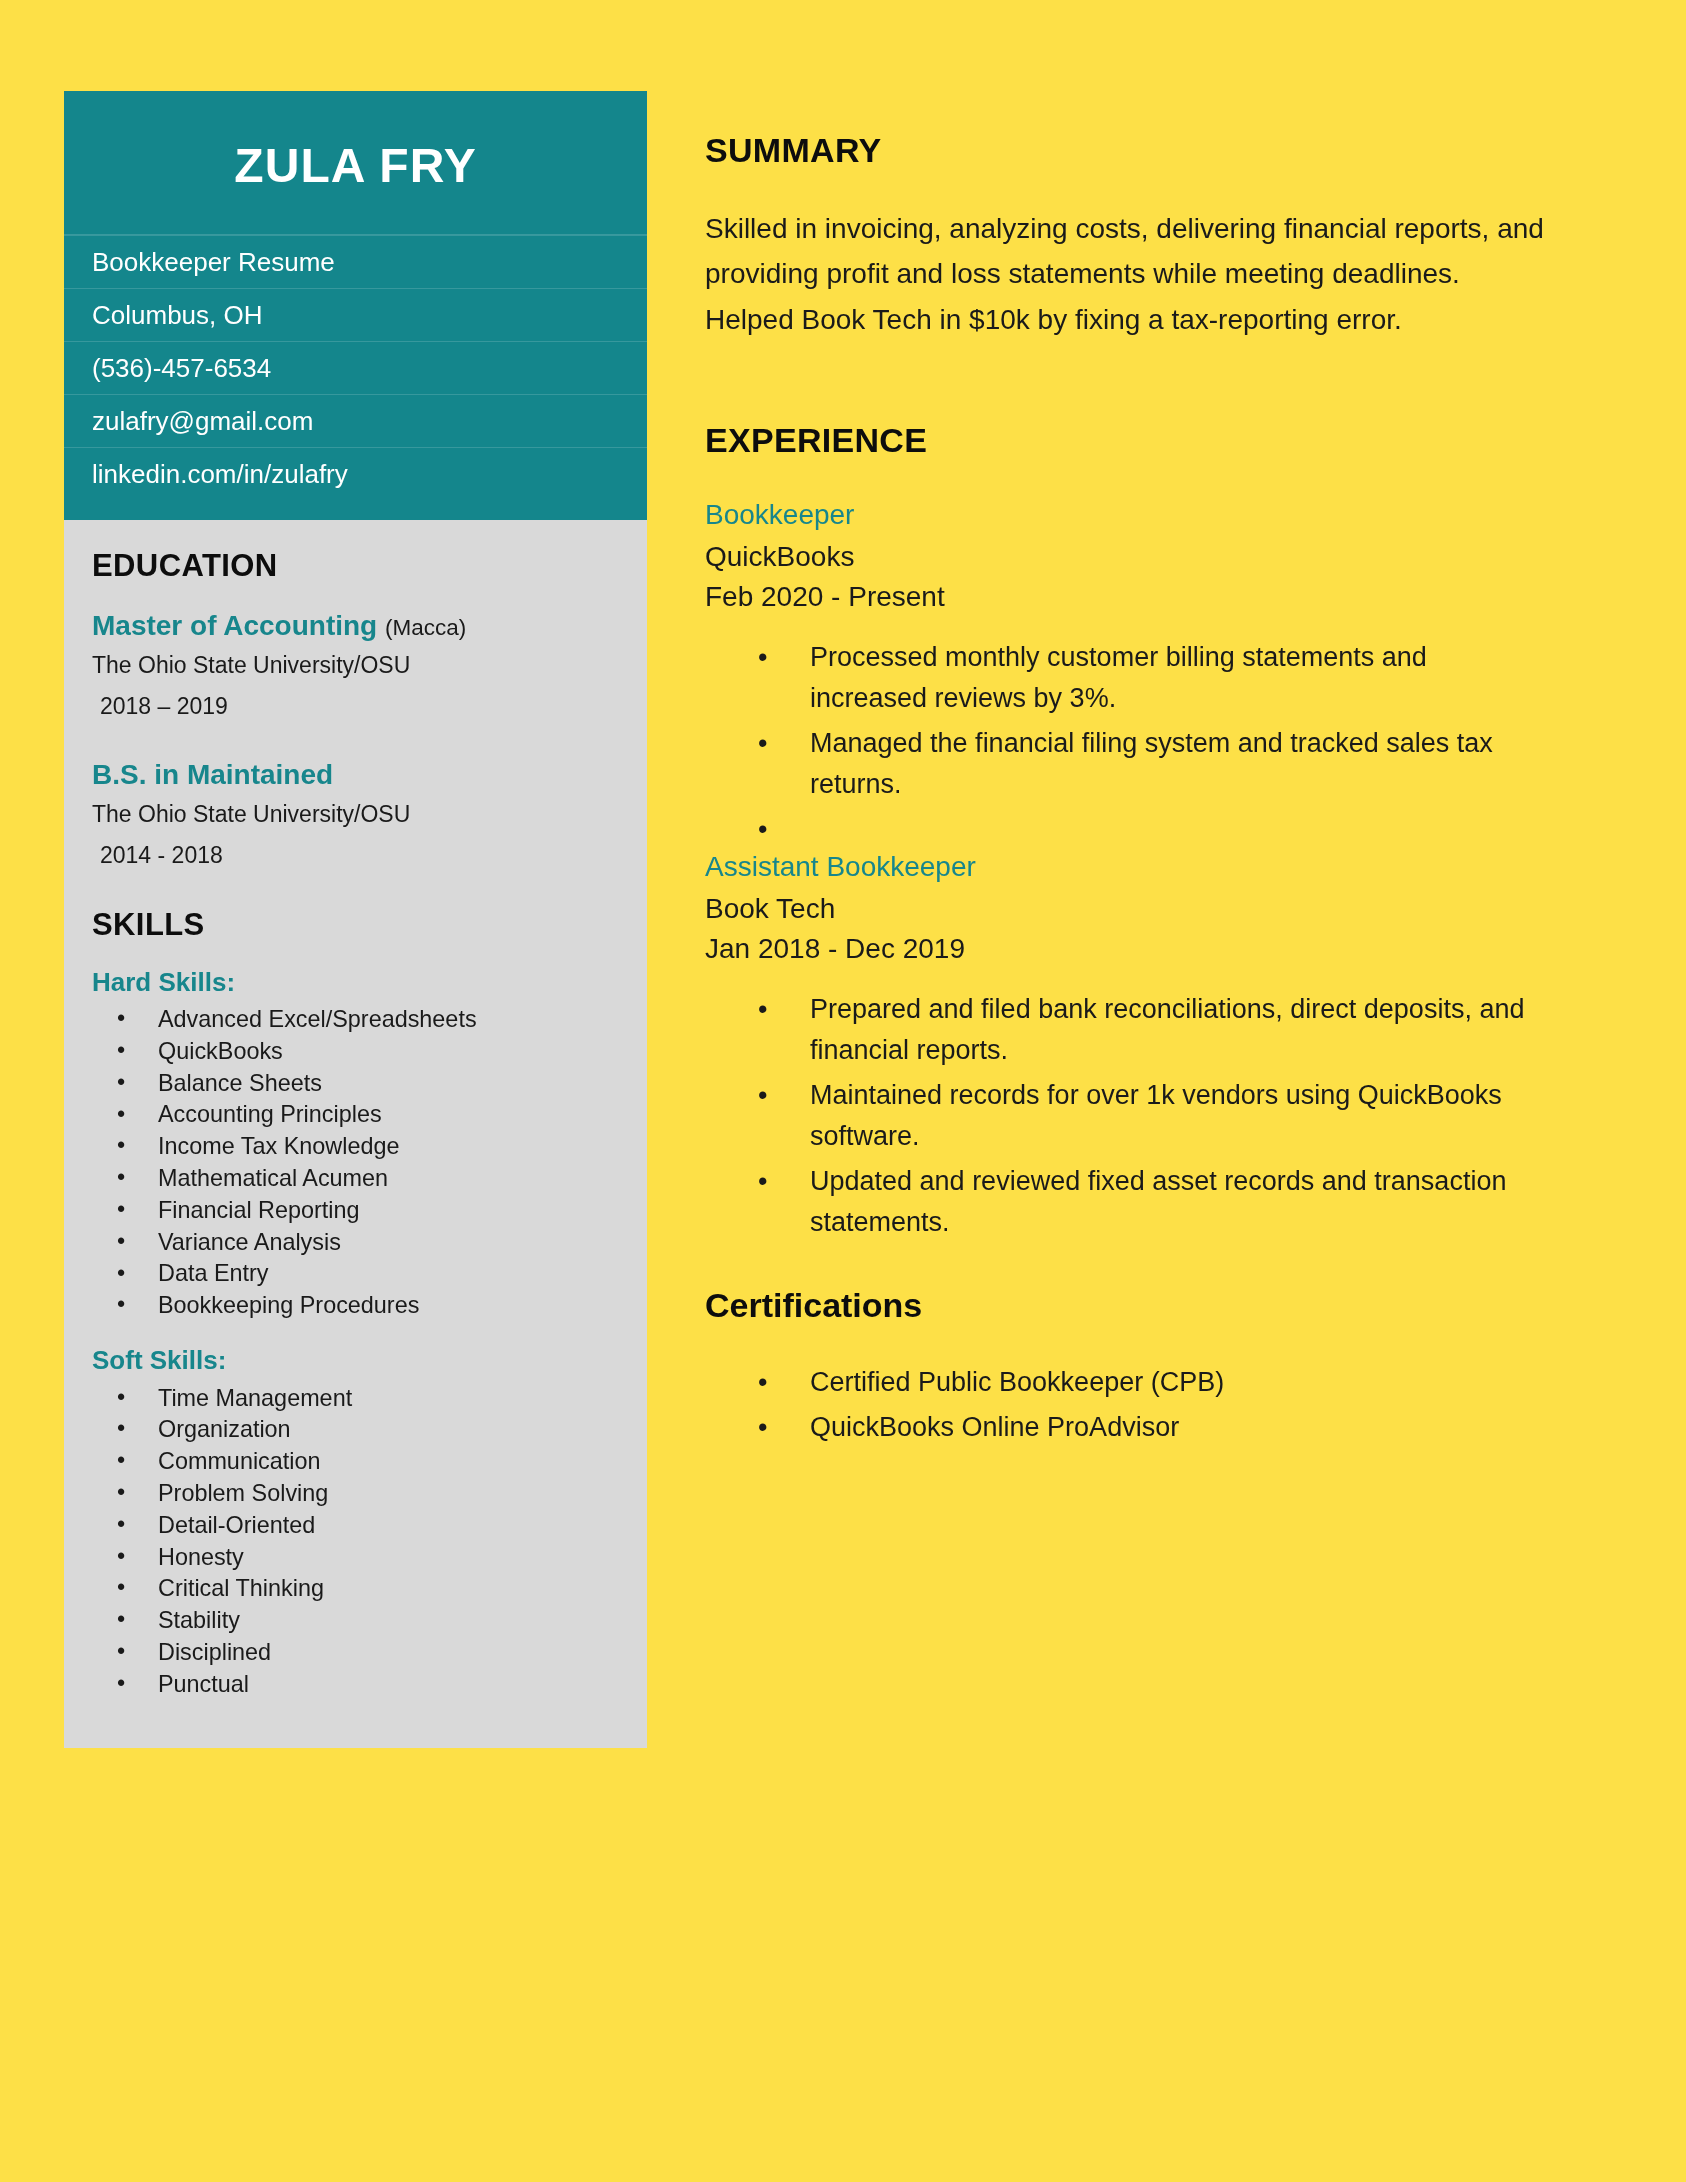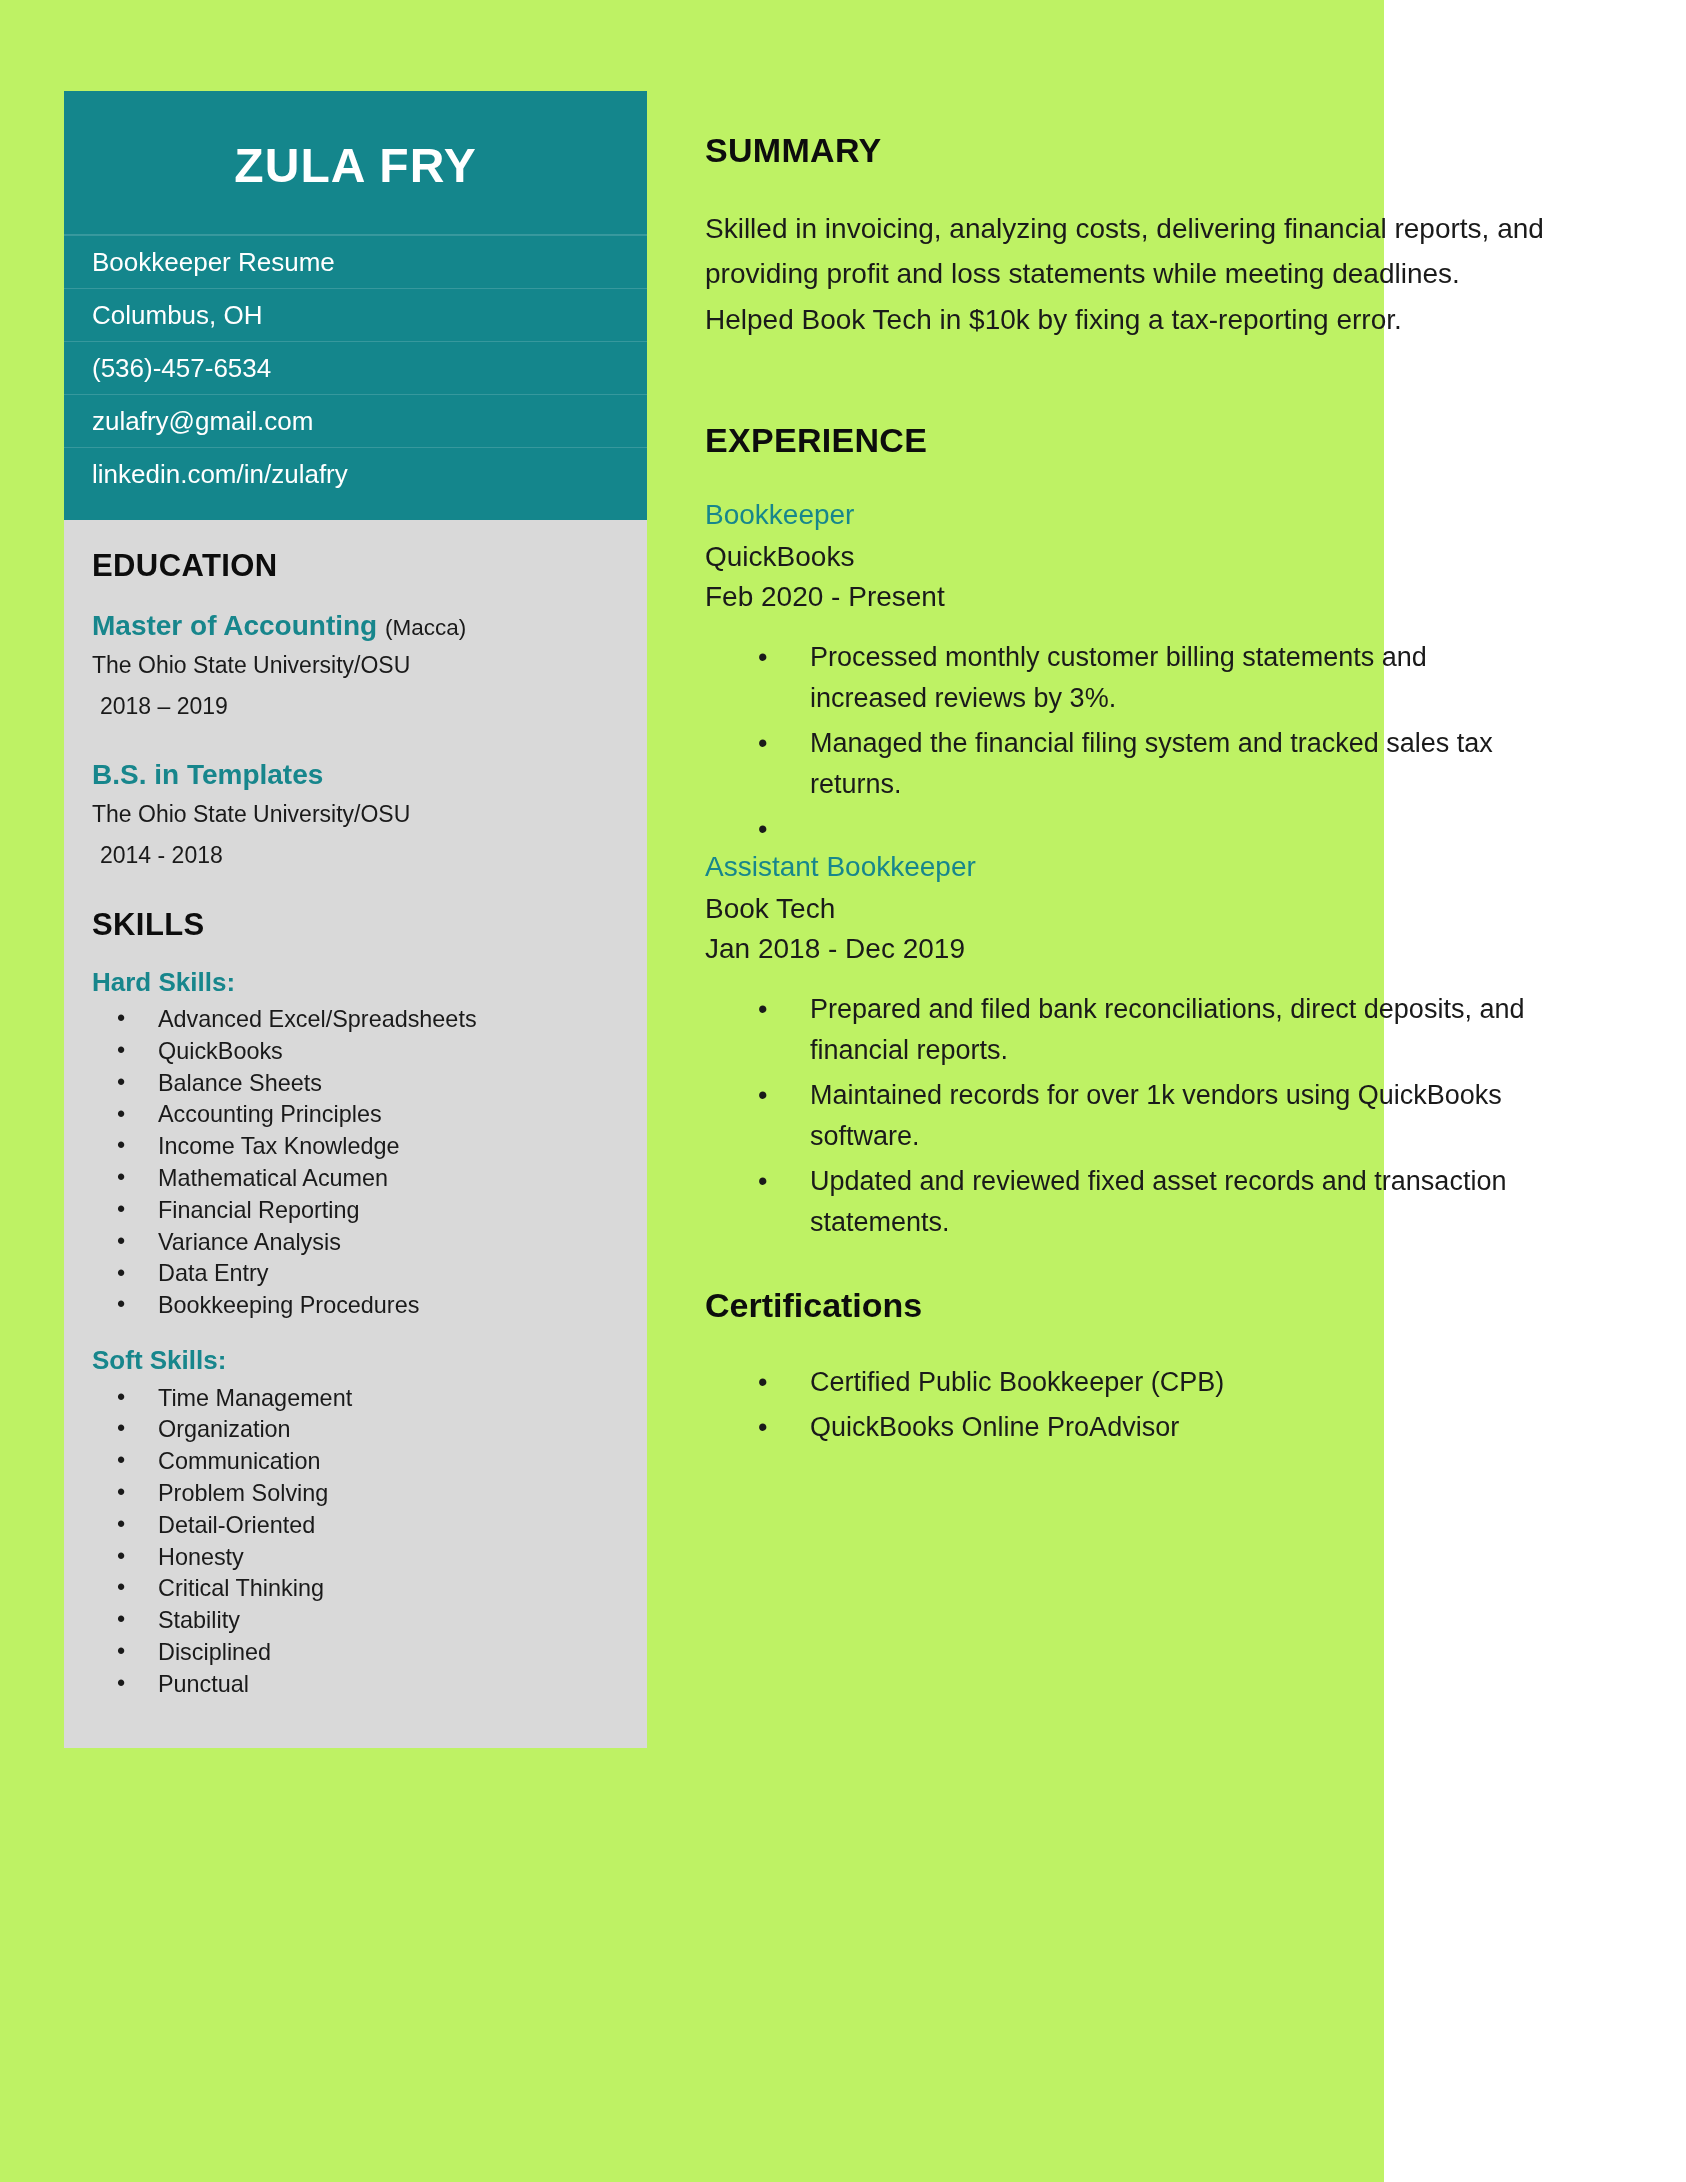--- a/index.html
+++ b/index.html
@@ -11,23 +11,23 @@
     width: 1686px;
     height: 2182px;
     font-family: "Liberation Sans", sans-serif;
     color: #171717;
     position: relative;
     overflow: hidden;
   }
 
   .page {
     position: relative;
-    width: 1384px;
+    width: 1686px;
     height: 2182px;
-    background: #bef264;
+    background: #fde047;
   }
 
   
   .columns {
     position: absolute;
     left: 0;
     top: 0;
     width: 1686px;
     height: 2182px;
   }
@@ -286,21 +286,21 @@
 
         <h2 class="side-h1 tight-top">EDUCATION</h2>
 
         <div class="edu-entry">
           <div class="edu-degree"><span>Master of Accounting</span> <span class="suffix">(Macca)</span></div>
           <div class="edu-school">The Ohio State University/OSU</div>
           <div class="edu-dates">2018 – 2019</div>
         </div>
 
         <div class="edu-entry">
-          <div class="edu-degree"><span>B.S. in Templates</span></div>
+          <div class="edu-degree"><span>B.S. in Maintained</span></div>
           <div class="edu-school">The Ohio State University/OSU</div>
           <div class="edu-dates">2014 - 2018</div>
         </div>
 
         <h2 class="side-h1">SKILLS</h2>
 
         <div class="skill-group-title">Hard Skills:</div>
         <ul class="skill-list">
           <li><span class="bullet">•</span><span>Advanced Excel/Spreadsheets</span></li>
           <li><span class="bullet">•</span><span>QuickBooks</span></li>

